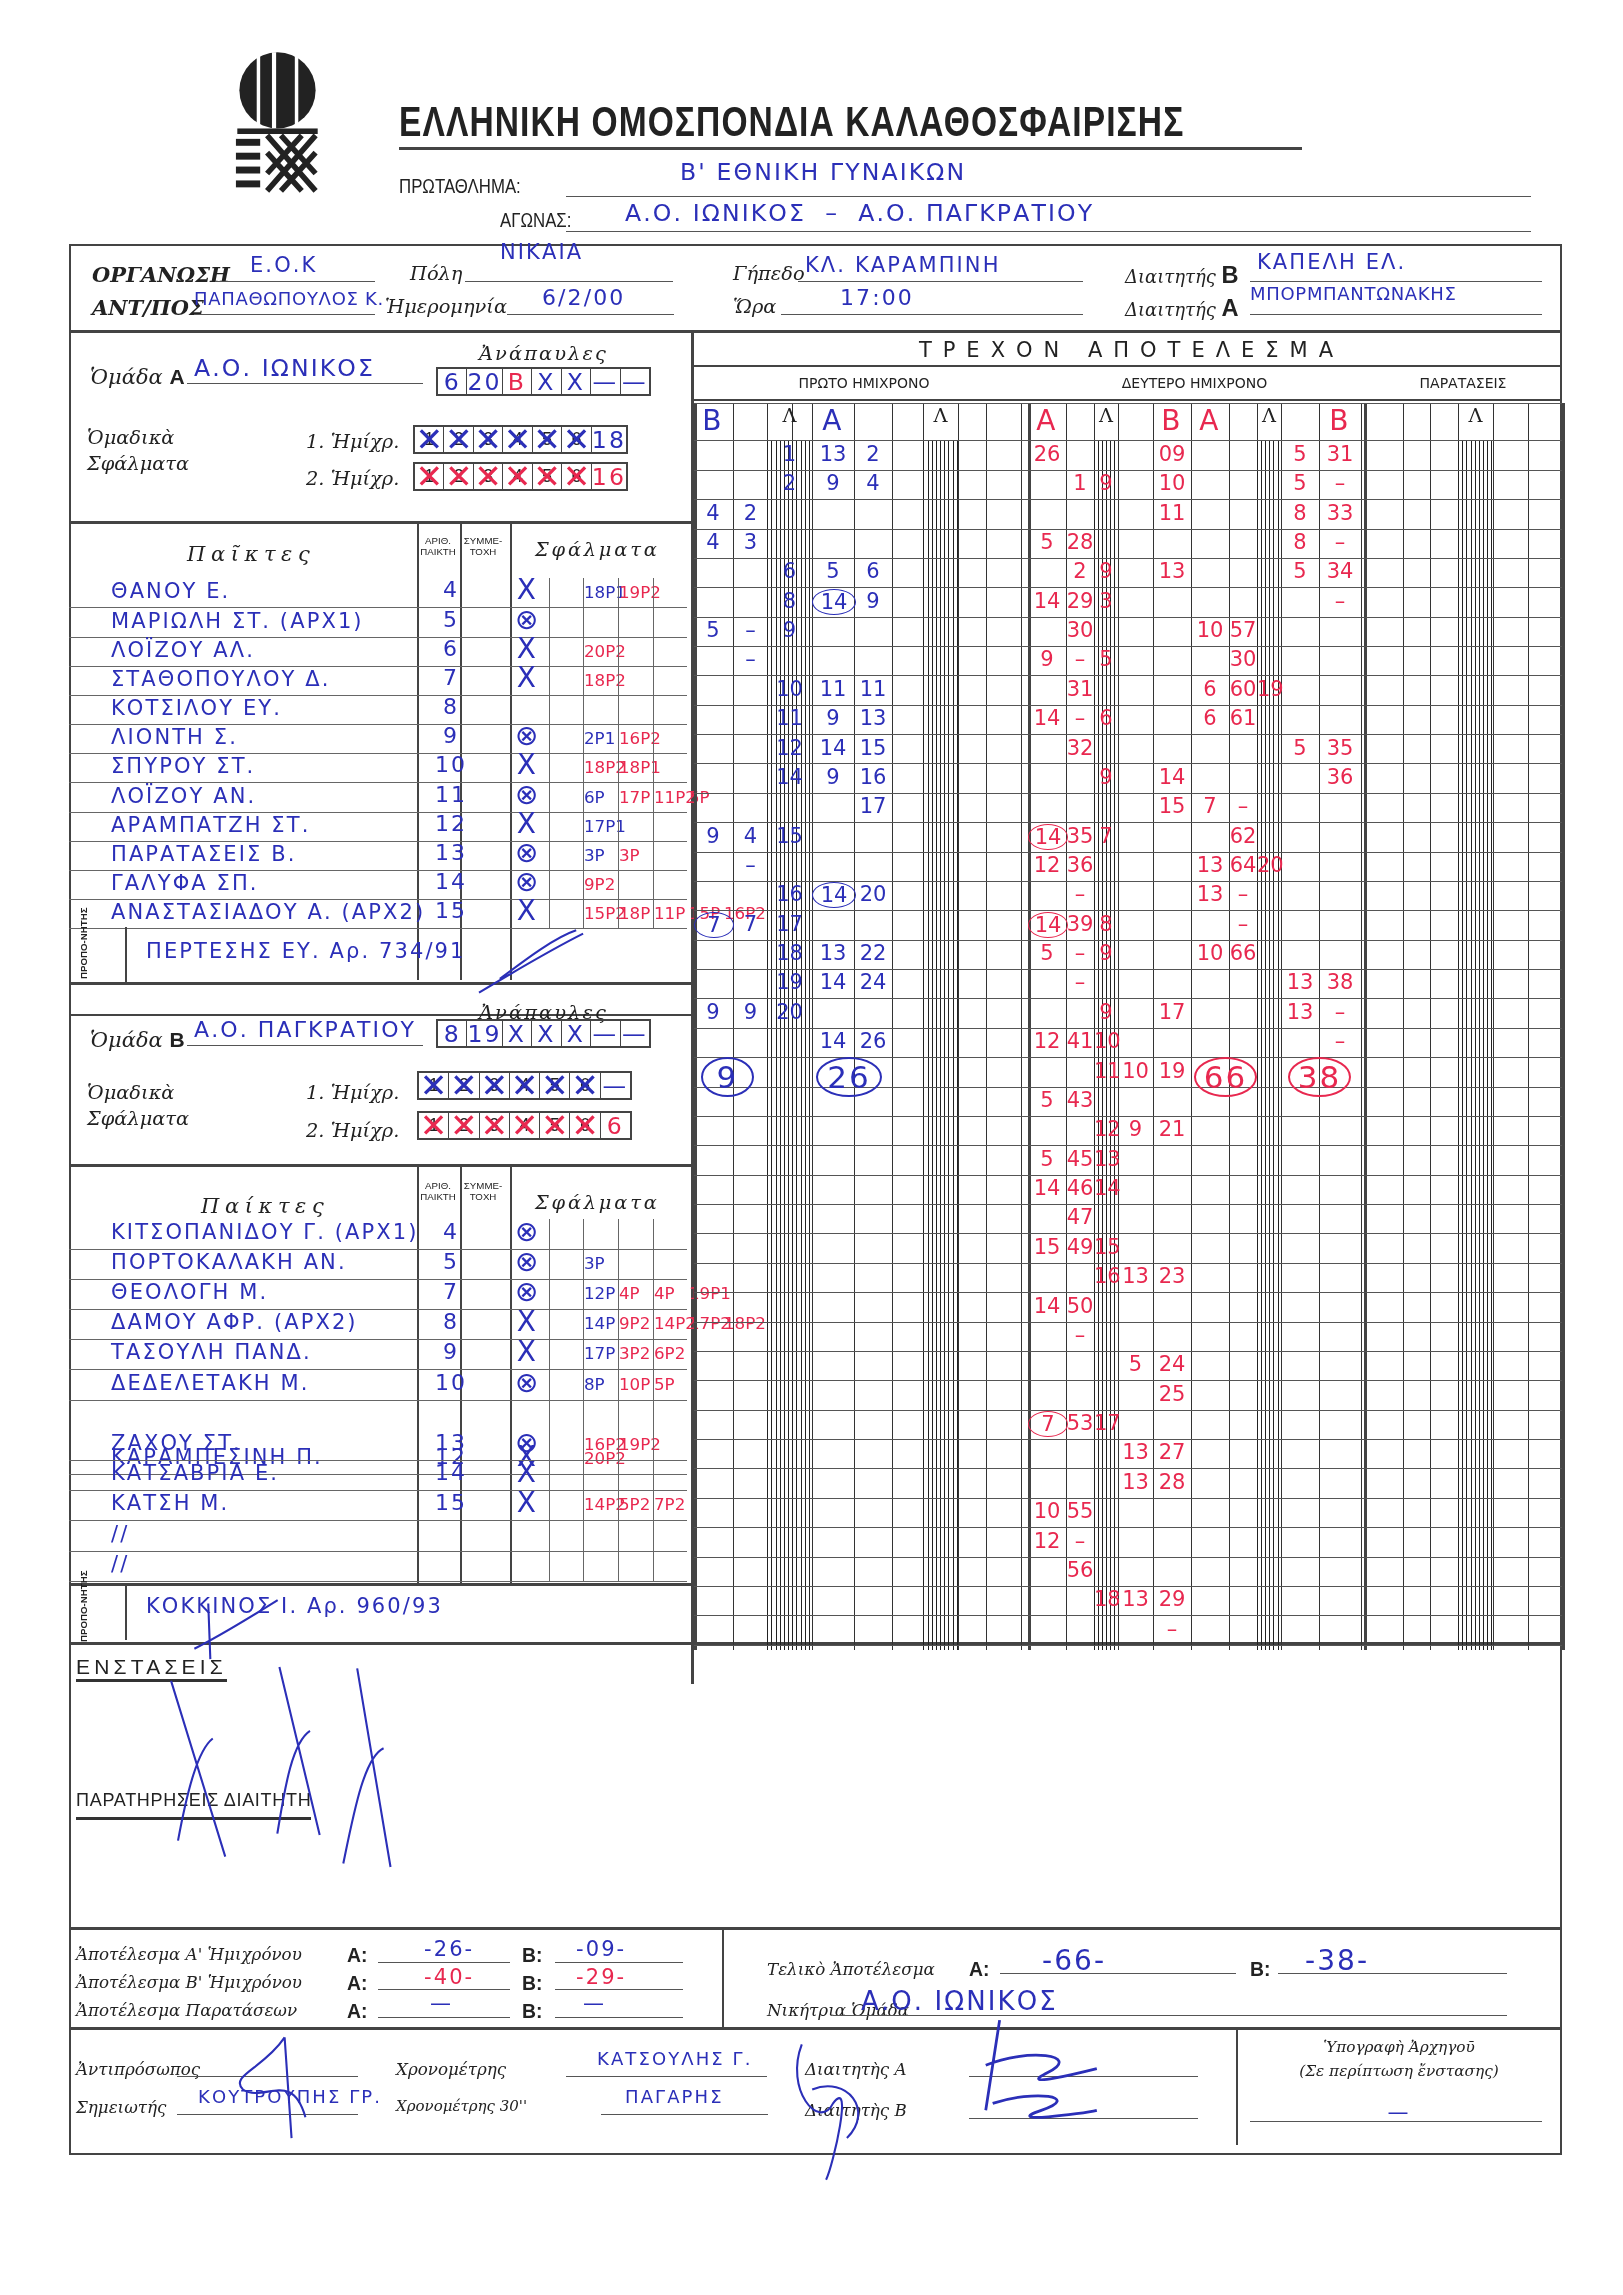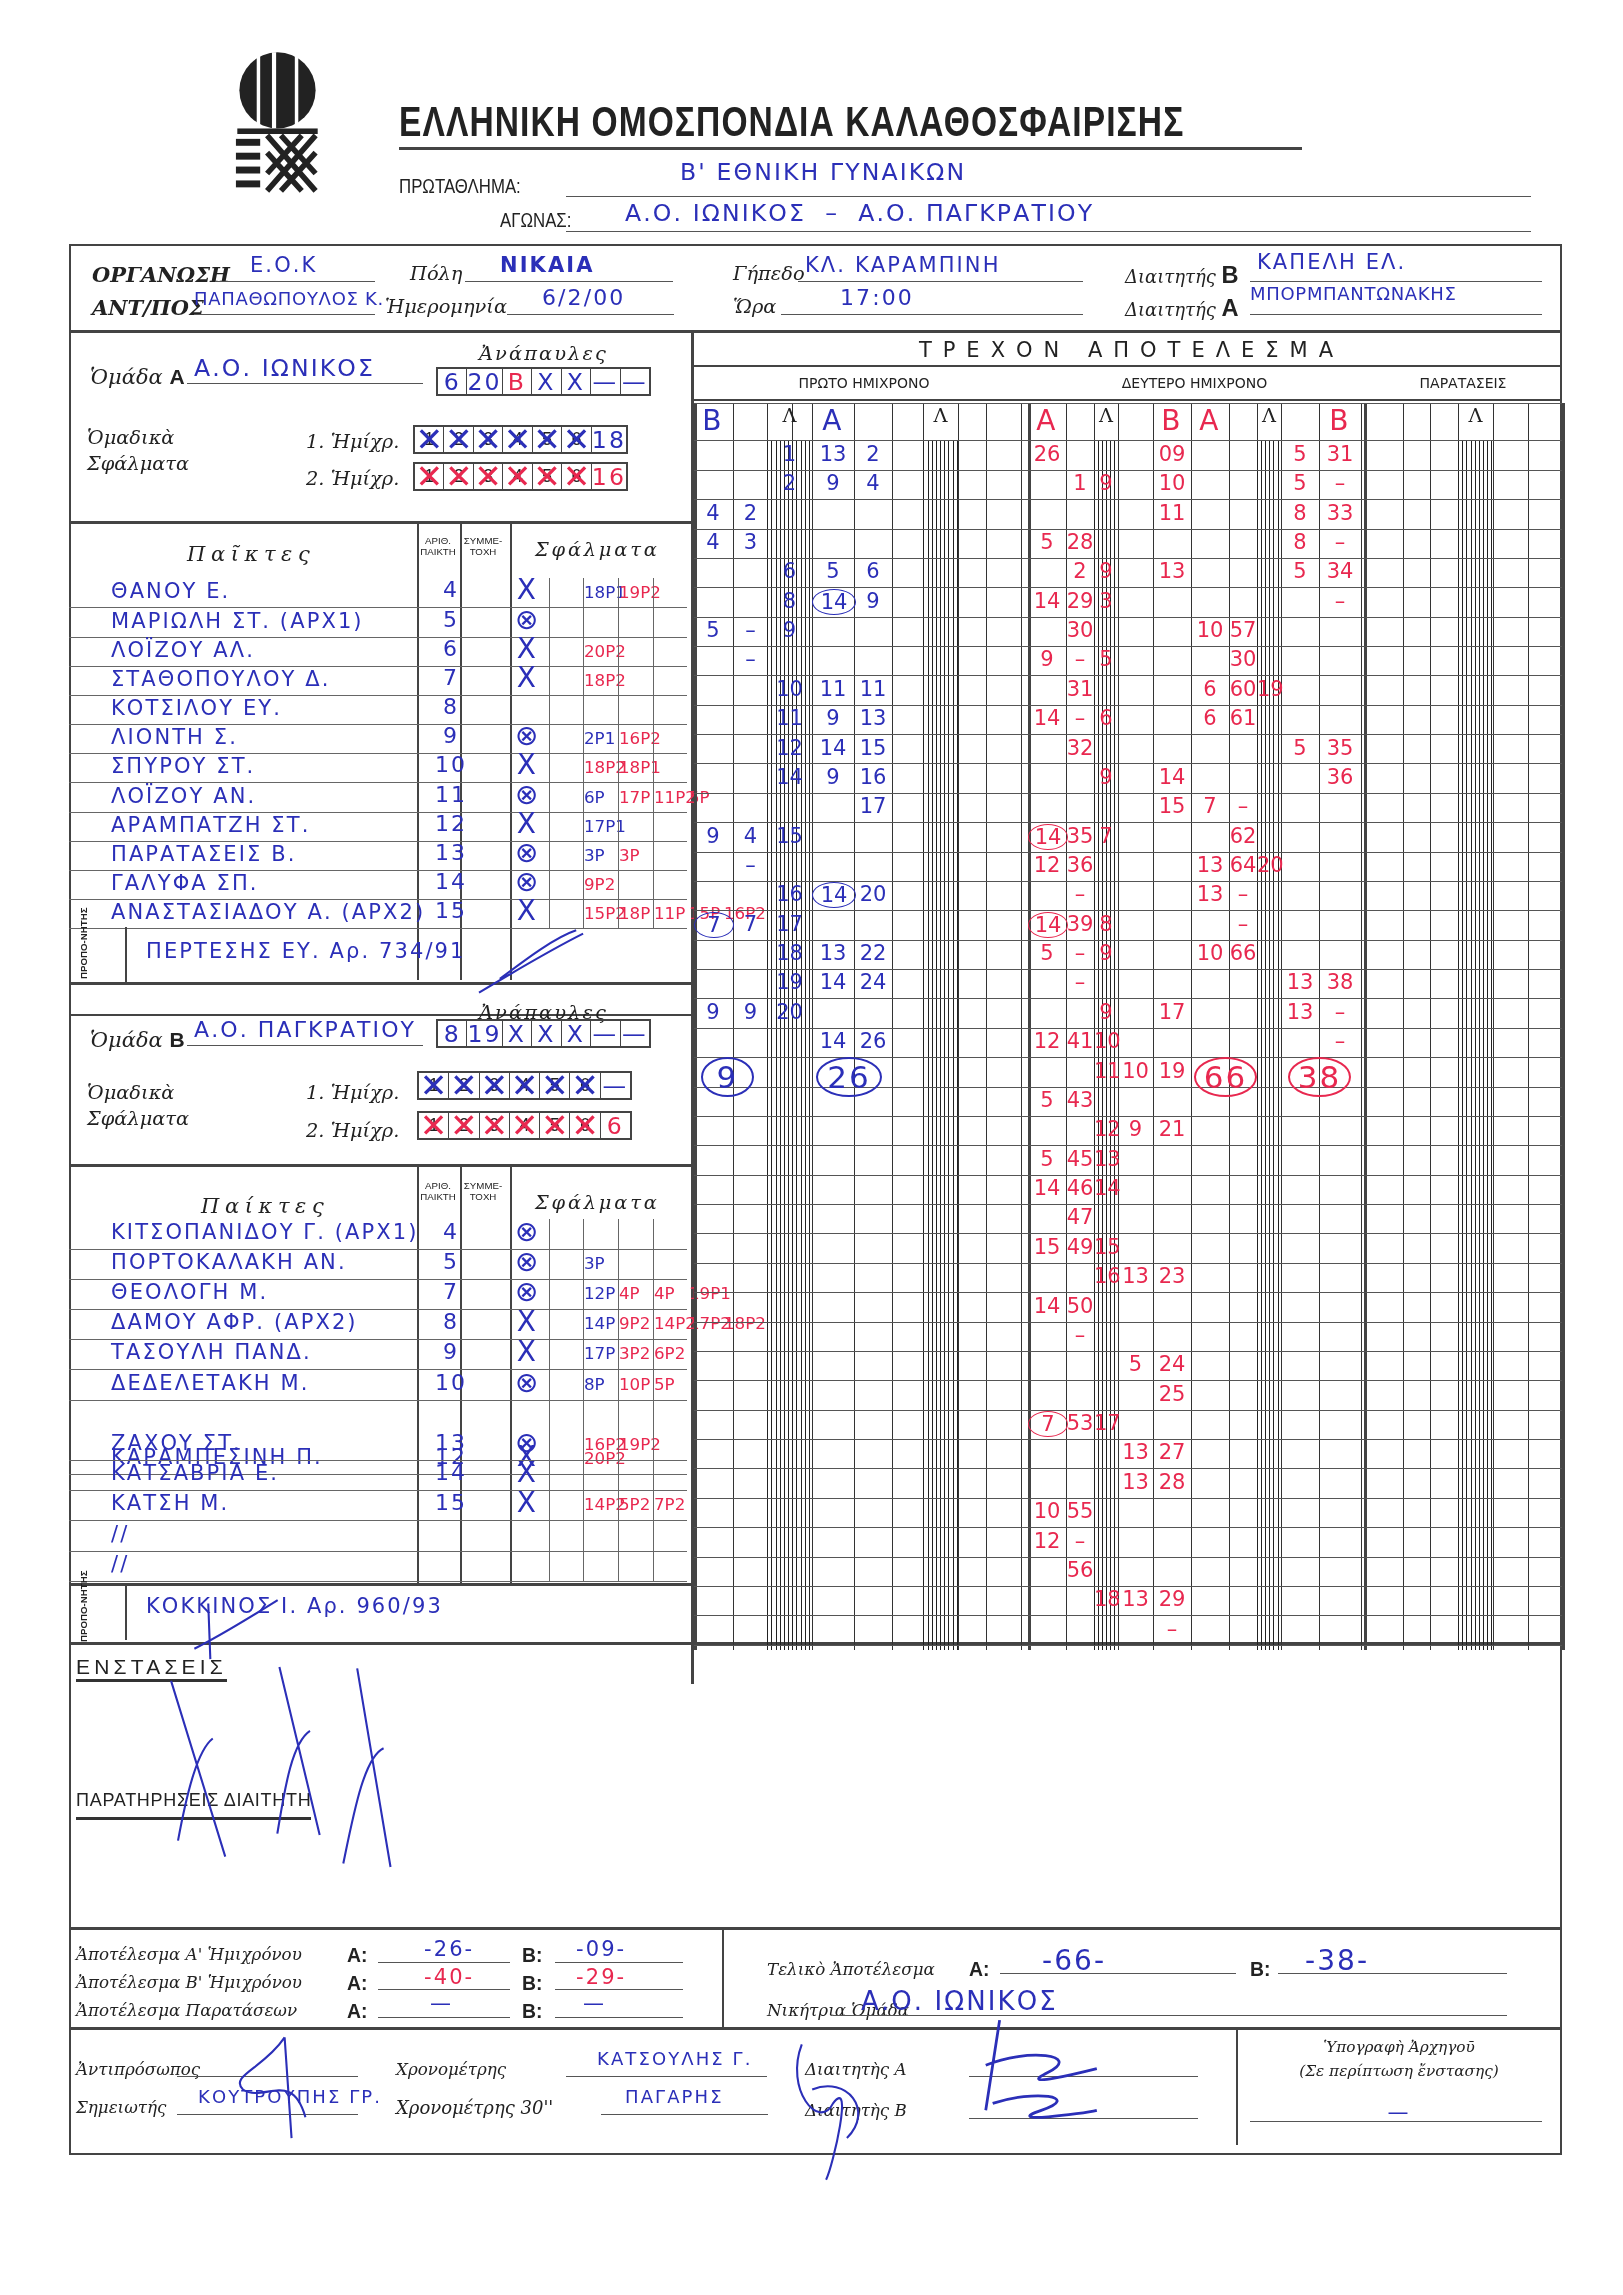--- a/index.html
+++ b/index.html
@@ -57,21 +57,21 @@
 <div class="abs" style="left:500px;top:208px;font-family:'Liberation Sans',sans-serif;font-size:21px;transform:scaleX(0.8);transform-origin:left;">ΑΓΩΝΑΣ:</div>
 <div class="abs hand" style="left:625px;top:199px;font-size:23.6px;white-space:pre;">Α.Ο. ΙΩΝΙΚΟΣ  –  Α.Ο. ΠΑΓΚΡΑΤΙΟΥ</div>
 <div class="line" style="left:566px;top:231px;width:965px;"></div>
 
 <div class="box" style="left:69px;top:244px;width:1493px;height:1911px;"></div>
 
 <div class="abs it" style="left:92px;top:262px;font-size:21px;font-weight:bold;">ΟΡΓΑΝΩΣΗ</div>
 <div class="abs hand" style="left:250px;top:253px;font-size:21px;">Ε.Ο.Κ</div>
 <div class="line" style="left:215px;top:281px;width:160px;"></div>
 <div class="abs it" style="left:410px;top:262px;font-size:19.4px;">Πόλη</div>
-<div class="abs hand" style="left:500px;top:253px;font-size:21px;font-weight:bold;">ΝΙΚΑΙΑ</div>
+<div class="abs hand" style="left:500px;top:240px;font-size:21px;">ΝΙΚΑΙΑ</div>
 <div class="line" style="left:465px;top:281px;width:208px;"></div>
 <div class="abs it" style="left:733px;top:262px;font-size:19.4px;">Γήπεδο</div>
 <div class="abs hand" style="left:805px;top:253px;font-size:21px;">ΚΛ. ΚΑΡΑΜΠΙΝΗ</div>
 <div class="line" style="left:798px;top:281px;width:285px;"></div>
 <div class="abs it" style="left:1125px;top:262px;font-size:18px;"><span>Διαιτητής</span> <b style="font-family:'Liberation Sans',sans-serif;font-size:23.6px;font-style:normal">B</b></div>
 <div class="abs hand" style="left:1257px;top:250px;font-size:21px;">ΚΑΠΕΛΗ ΕΛ.</div>
 <div class="line" style="left:1250px;top:281px;width:292px;"></div>
 
 <div class="abs it" style="left:92px;top:295px;font-size:21px;font-weight:bold;">ΑΝΤ/ΠΟΣ</div>
 <div class="abs hand" style="left:194px;top:288px;font-size:18px;letter-spacing:0.7px;">ΠΑΠΑΘΩΠΟΥΛΟΣ Κ.</div>
@@ -784,21 +784,21 @@
 
 <div class="abs it" style="left:76px;top:2059px;font-size:16.7px;">Ἀντιπρόσωπος</div>
 <div class="line" style="left:177px;top:2076px;width:181px;"></div>
 <div class="abs it" style="left:76px;top:2097px;font-size:16.7px;">Σημειωτής</div>
 <div class="abs hand" style="left:198px;top:2086px;font-size:18px;">ΚΟΥΤΡΟΥΠΗΣ ΓΡ.</div>
 <div class="line" style="left:177px;top:2114px;width:181px;"></div>
 
 <div class="abs it" style="left:396px;top:2059px;font-size:16.7px;text-align:right;">Χρονομέτρης</div>
 <div class="abs hand" style="left:597px;top:2048px;font-size:18px;">ΚΑΤΣΟΥΛΗΣ Γ.</div>
 <div class="line" style="left:566px;top:2076px;width:201px;"></div>
-<div class="abs it" style="left:396px;top:2097px;font-size:18px;">Χρονομέτρης 30''</div>
+<div class="abs it" style="left:396px;top:2097px;font-size:15px;">Χρονομέτρης 30''</div>
 <div class="abs hand" style="left:625px;top:2086px;font-size:18px;">ΠΑΓΑΡΗΣ</div>
 <div class="line" style="left:601px;top:2114px;width:167px;"></div>
 
 <div class="abs it" style="left:805px;top:2059px;font-size:16.7px;">Διαιτητὴς A</div>
 <div class="line" style="left:969px;top:2076px;width:229px;"></div>
 <div class="abs it" style="left:805px;top:2100px;font-size:16.7px;">Διαιτητὴς B</div>
 <div class="line" style="left:969px;top:2118px;width:229px;"></div>
 
 <div class="vr" style="left:1236px;top:2030px;width:2.1px;height:115px;"></div>
 <div class="abs it" style="left:1243px;top:2038px;width:312px;text-align:center;font-size:15.3px;">Ὑπογραφὴ Ἀρχηγοῦ</div>

